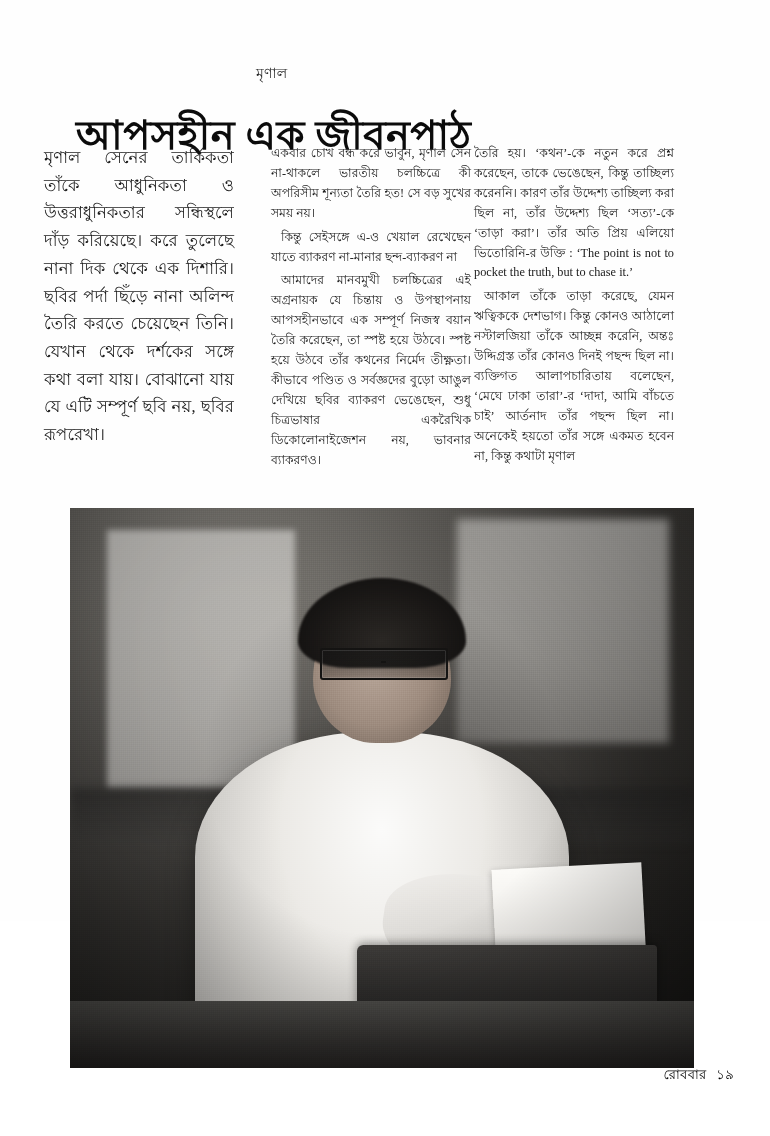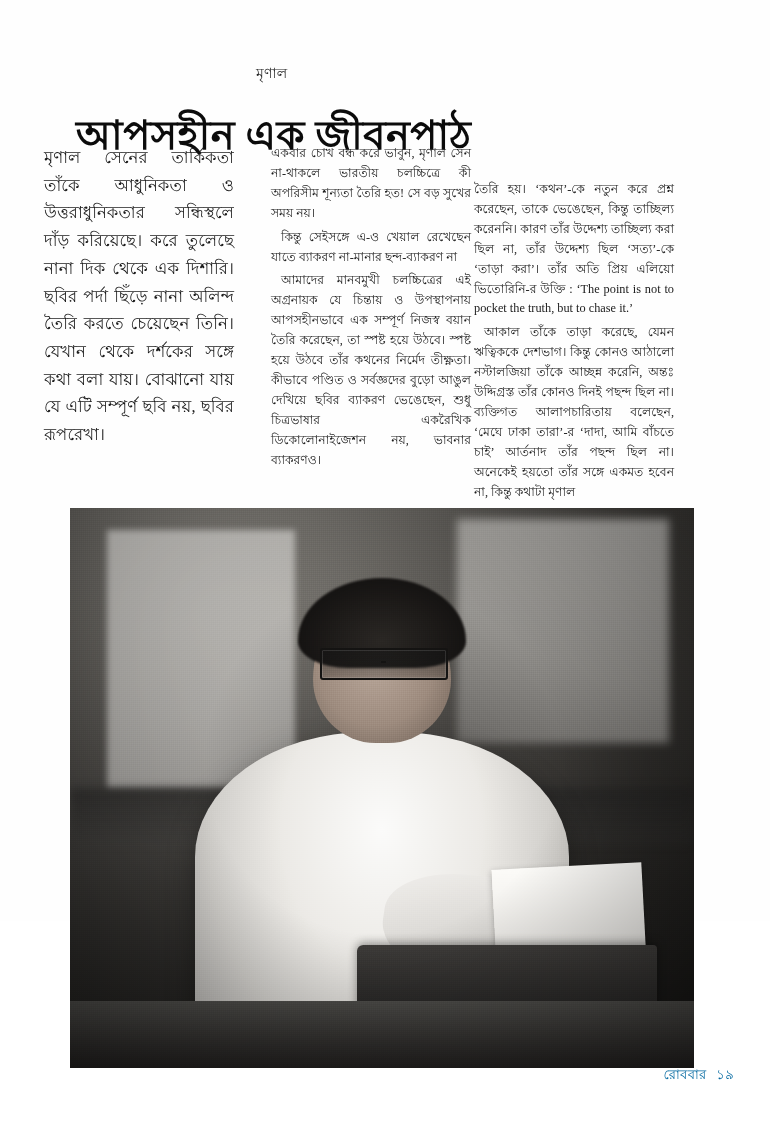--- a/index.html
+++ b/index.html
@@ -60,21 +60,21 @@
     left: 0;
     top: 96px;
     width: 690px;
   }
   .col {
     position: absolute;
     top: 0;
   }
   .col-1 { left: 0px;   width: 190px; }
   .col-2 { left: 227px; width: 200px; }
-  .col-3 { left: 430px; width: 200px; margin-top: 36px; }
+  .col-3 { left: 430px; width: 200px; }
 
   .byline {
     font-size: 18px;
     color: #b0392c;
     margin: 0 0 14px 0;
     letter-spacing: .3px;
   }
   .lead {
     font-size: 16.5px;
     line-height: 1.68;
@@ -220,21 +220,21 @@
     position: absolute; inset: 0;
     background: radial-gradient(ellipse at 50% 45%, rgba(0,0,0,0) 40%, rgba(0,0,0,.38) 100%);
   }
 
   
   .footer {
     position: absolute;
     right: 0;
     bottom: 8px;
     font-size: 13px;
-    color: #0369a1;
+    color: #000000;
     letter-spacing: .4px;
   }
   .footer .pg { margin-left: 6px; }
 </style>
 </head>
 <body>
 
 <div class="page">
   <div class="page-inner">
 

